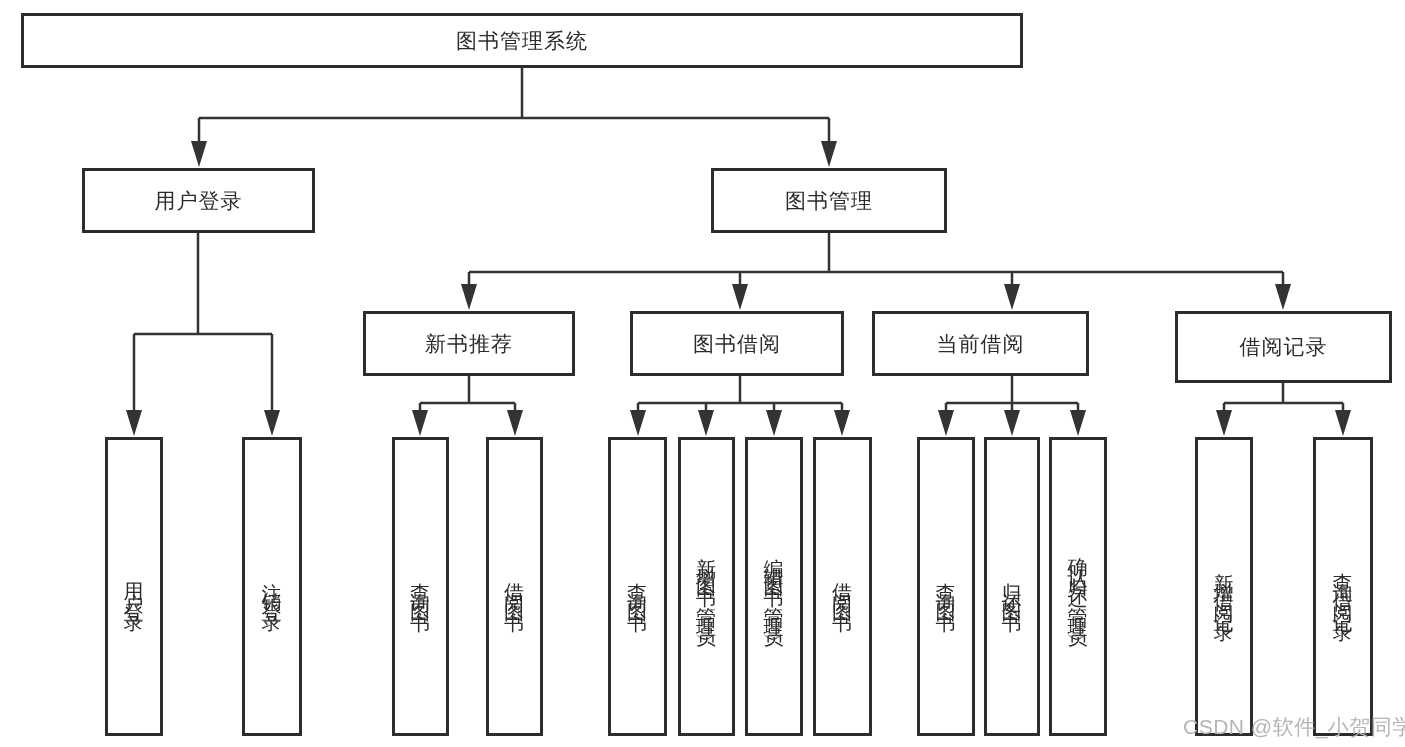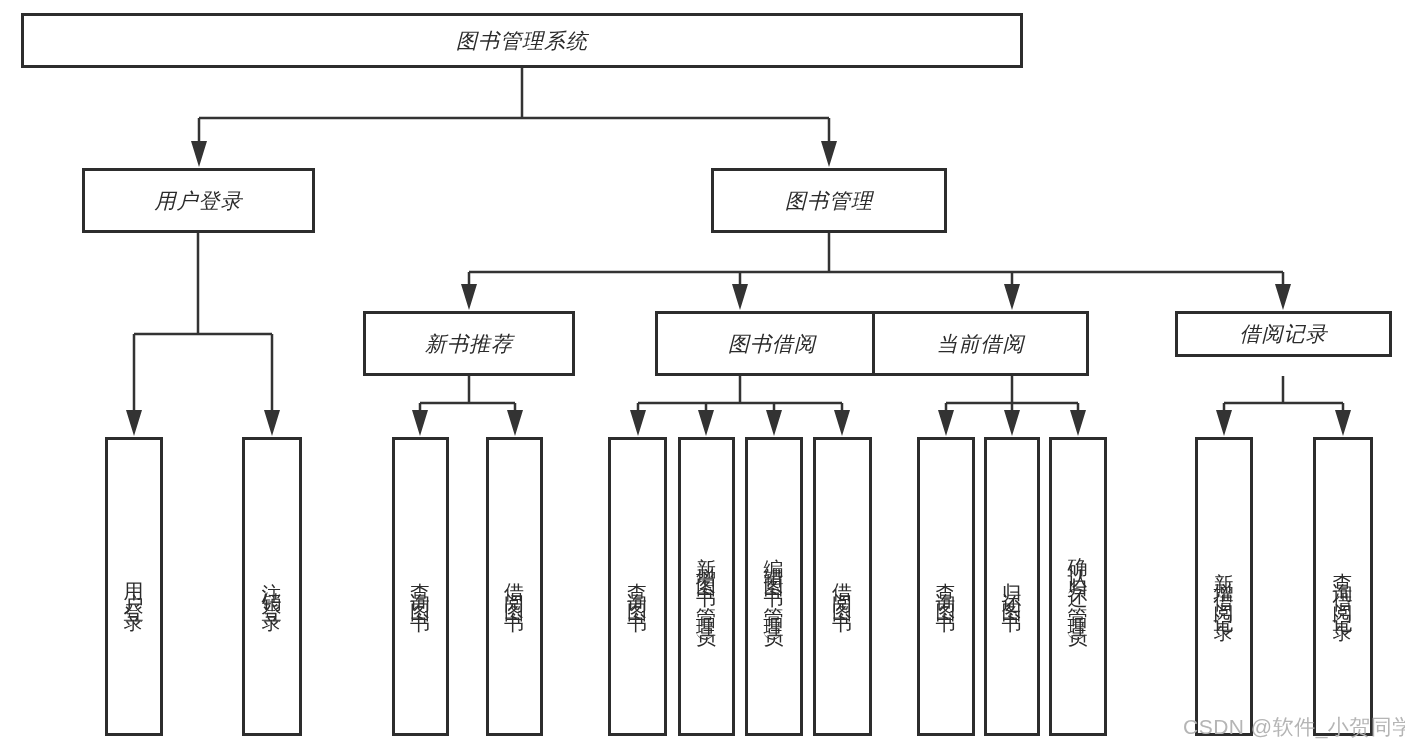--- a/index.html
+++ b/index.html
@@ -30,21 +30,20 @@
     display: flex;
     align-items: center;
     justify-content: center;
     color: #2b2b2b;
     z-index: 2;
   }
   .node.h {
     font-size: 21px;
     letter-spacing: 1px;
     white-space: nowrap;
-    font-style: italic;
   }
   .node.v {
     writing-mode: vertical-rl;
     text-orientation: mixed;
     font-size: 20px;
     line-height: 1.1;
     letter-spacing: 10px;
     white-space: nowrap;
   }
   .watermark {
@@ -100,23 +99,23 @@
       M1216 410 L1232 410 L1224 436 Z
       M1335 410 L1351 410 L1343 436 Z"></path>
   </svg>
 
   <div class="node h" style="left:21px;top:13px;width:1002px;height:55px">图书管理系统</div>
 
   <div class="node h" style="left:82px;top:168px;width:233px;height:65px">用户登录</div>
   <div class="node h" style="left:711px;top:168px;width:236px;height:65px">图书管理</div>
 
   <div class="node h" style="left:363px;top:311px;width:212px;height:65px">新书推荐</div>
-  <div class="node h" style="left:655px;top:311px;width:234px;height:65px">图书借阅</div>
+  <div class="node h" style="left:630px;top:311px;width:214px;height:65px">图书借阅</div>
   <div class="node h" style="left:872px;top:311px;width:217px;height:65px">当前借阅</div>
-  <div class="node h" style="left:1175px;top:311px;width:217px;height:46px">借阅记录</div>
+  <div class="node h" style="left:1175px;top:311px;width:217px;height:72px">借阅记录</div>
 
   <div class="node v" style="left:105px;top:437px;width:58px;height:299px">用户登录</div>
   <div class="node v" style="left:242px;top:437px;width:60px;height:299px">注销登录</div>
 
   <div class="node v" style="left:392px;top:437px;width:57px;height:299px">查询图书</div>
   <div class="node v" style="left:486px;top:437px;width:57px;height:299px">借阅图书</div>
 
   <div class="node v" style="left:608px;top:437px;width:59px;height:299px">查询图书</div>
   <div class="node v" style="left:678px;top:437px;width:57px;height:299px">新增图书（管理员）</div>
   <div class="node v" style="left:745px;top:437px;width:58px;height:299px">编辑图书（管理员）</div>

